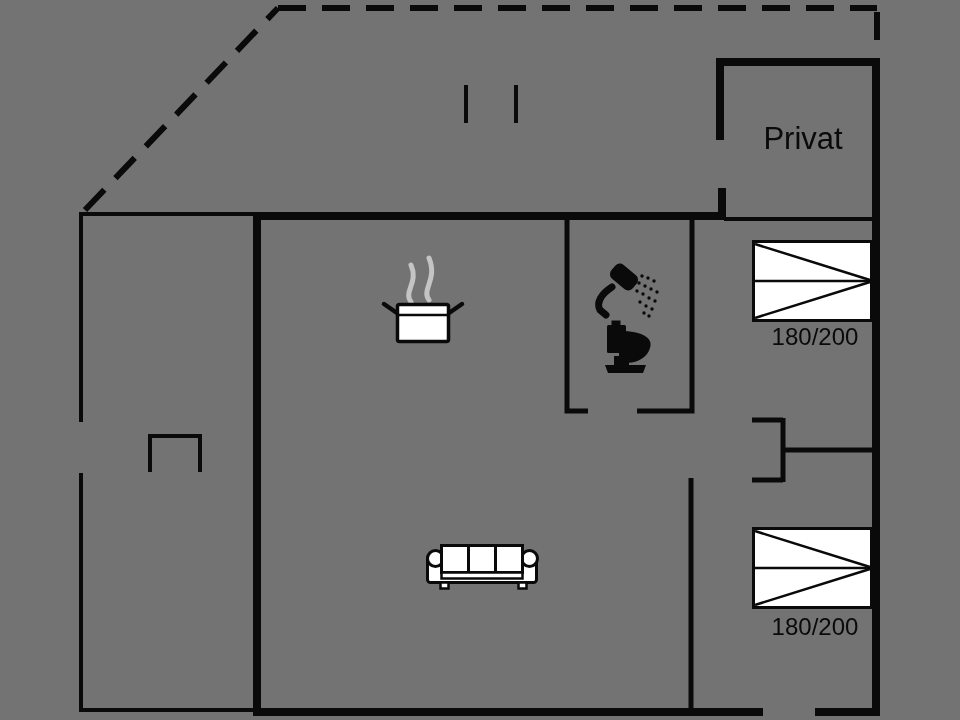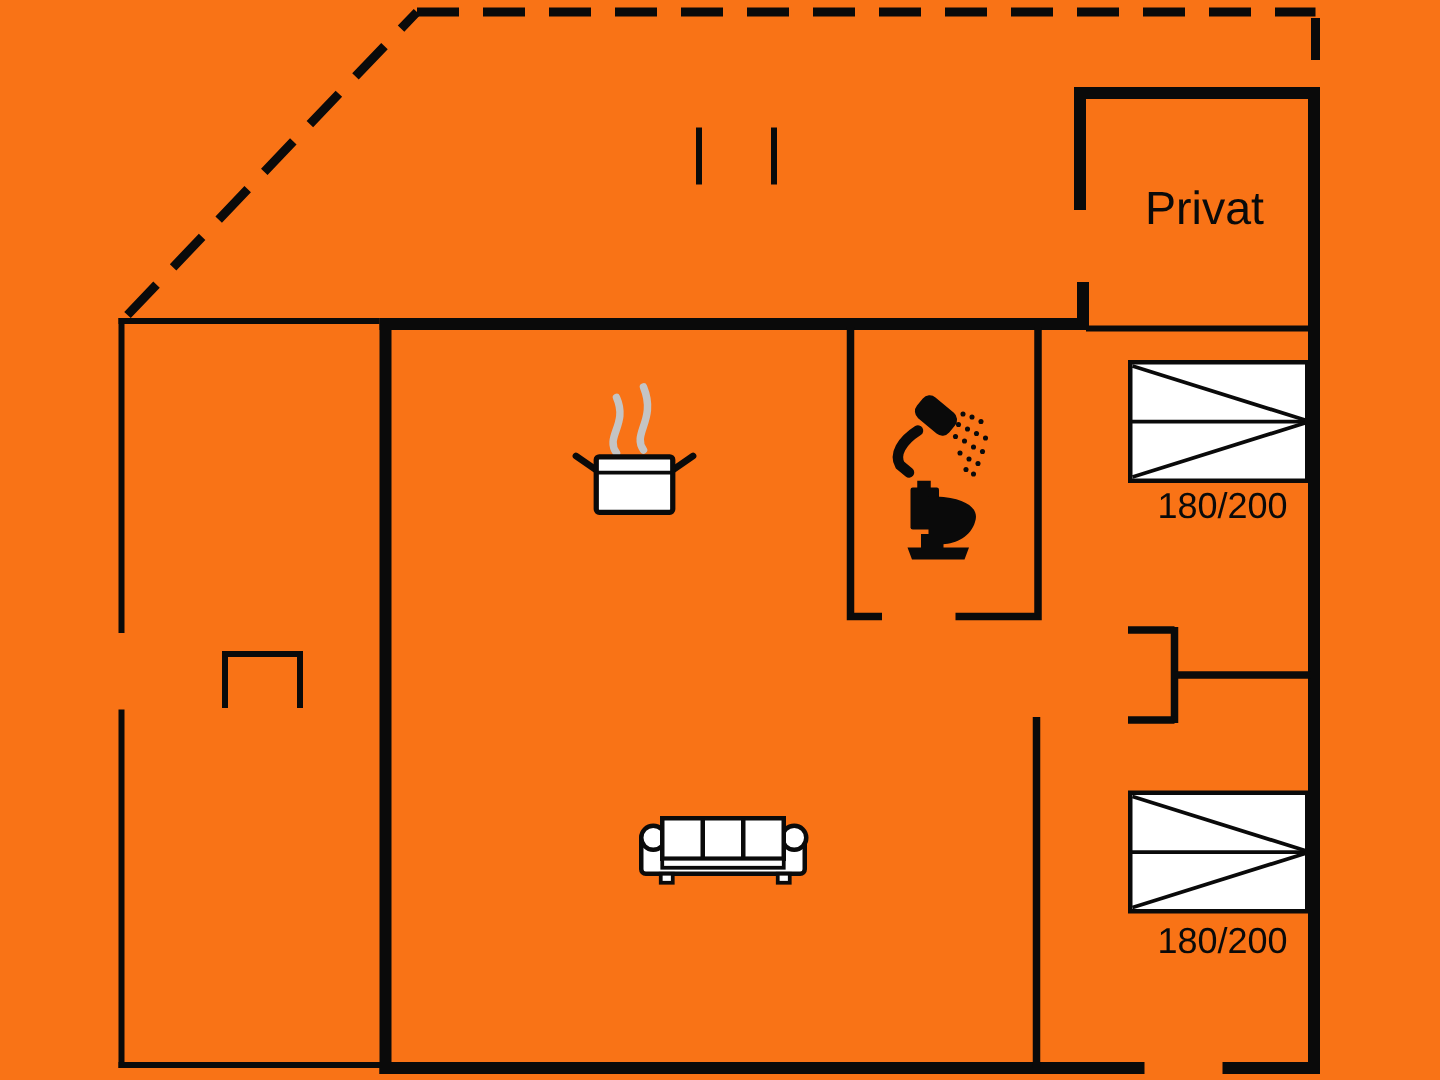--- a/index.html
+++ b/index.html
@@ -1,20 +1,20 @@
 <!DOCTYPE html>
 <html><head>
 <meta charset="utf-8">
 <style>
   html, body { margin: 0; padding: 0; background: #ffffff; }
   .stage {
     position: relative;
     width: 960px;
     height: 720px;
-    background: #f97316;
+    background: #737373;
     font-family: "Liberation Sans", sans-serif;
     overflow: hidden;
   }
   svg { display: block; }
   .label {
     font-family: "Liberation Sans", sans-serif;
     fill: #0a0a0a;
   }
   .bed-label { font-size: 24px; }
   .room-label { font-size: 31px; }

